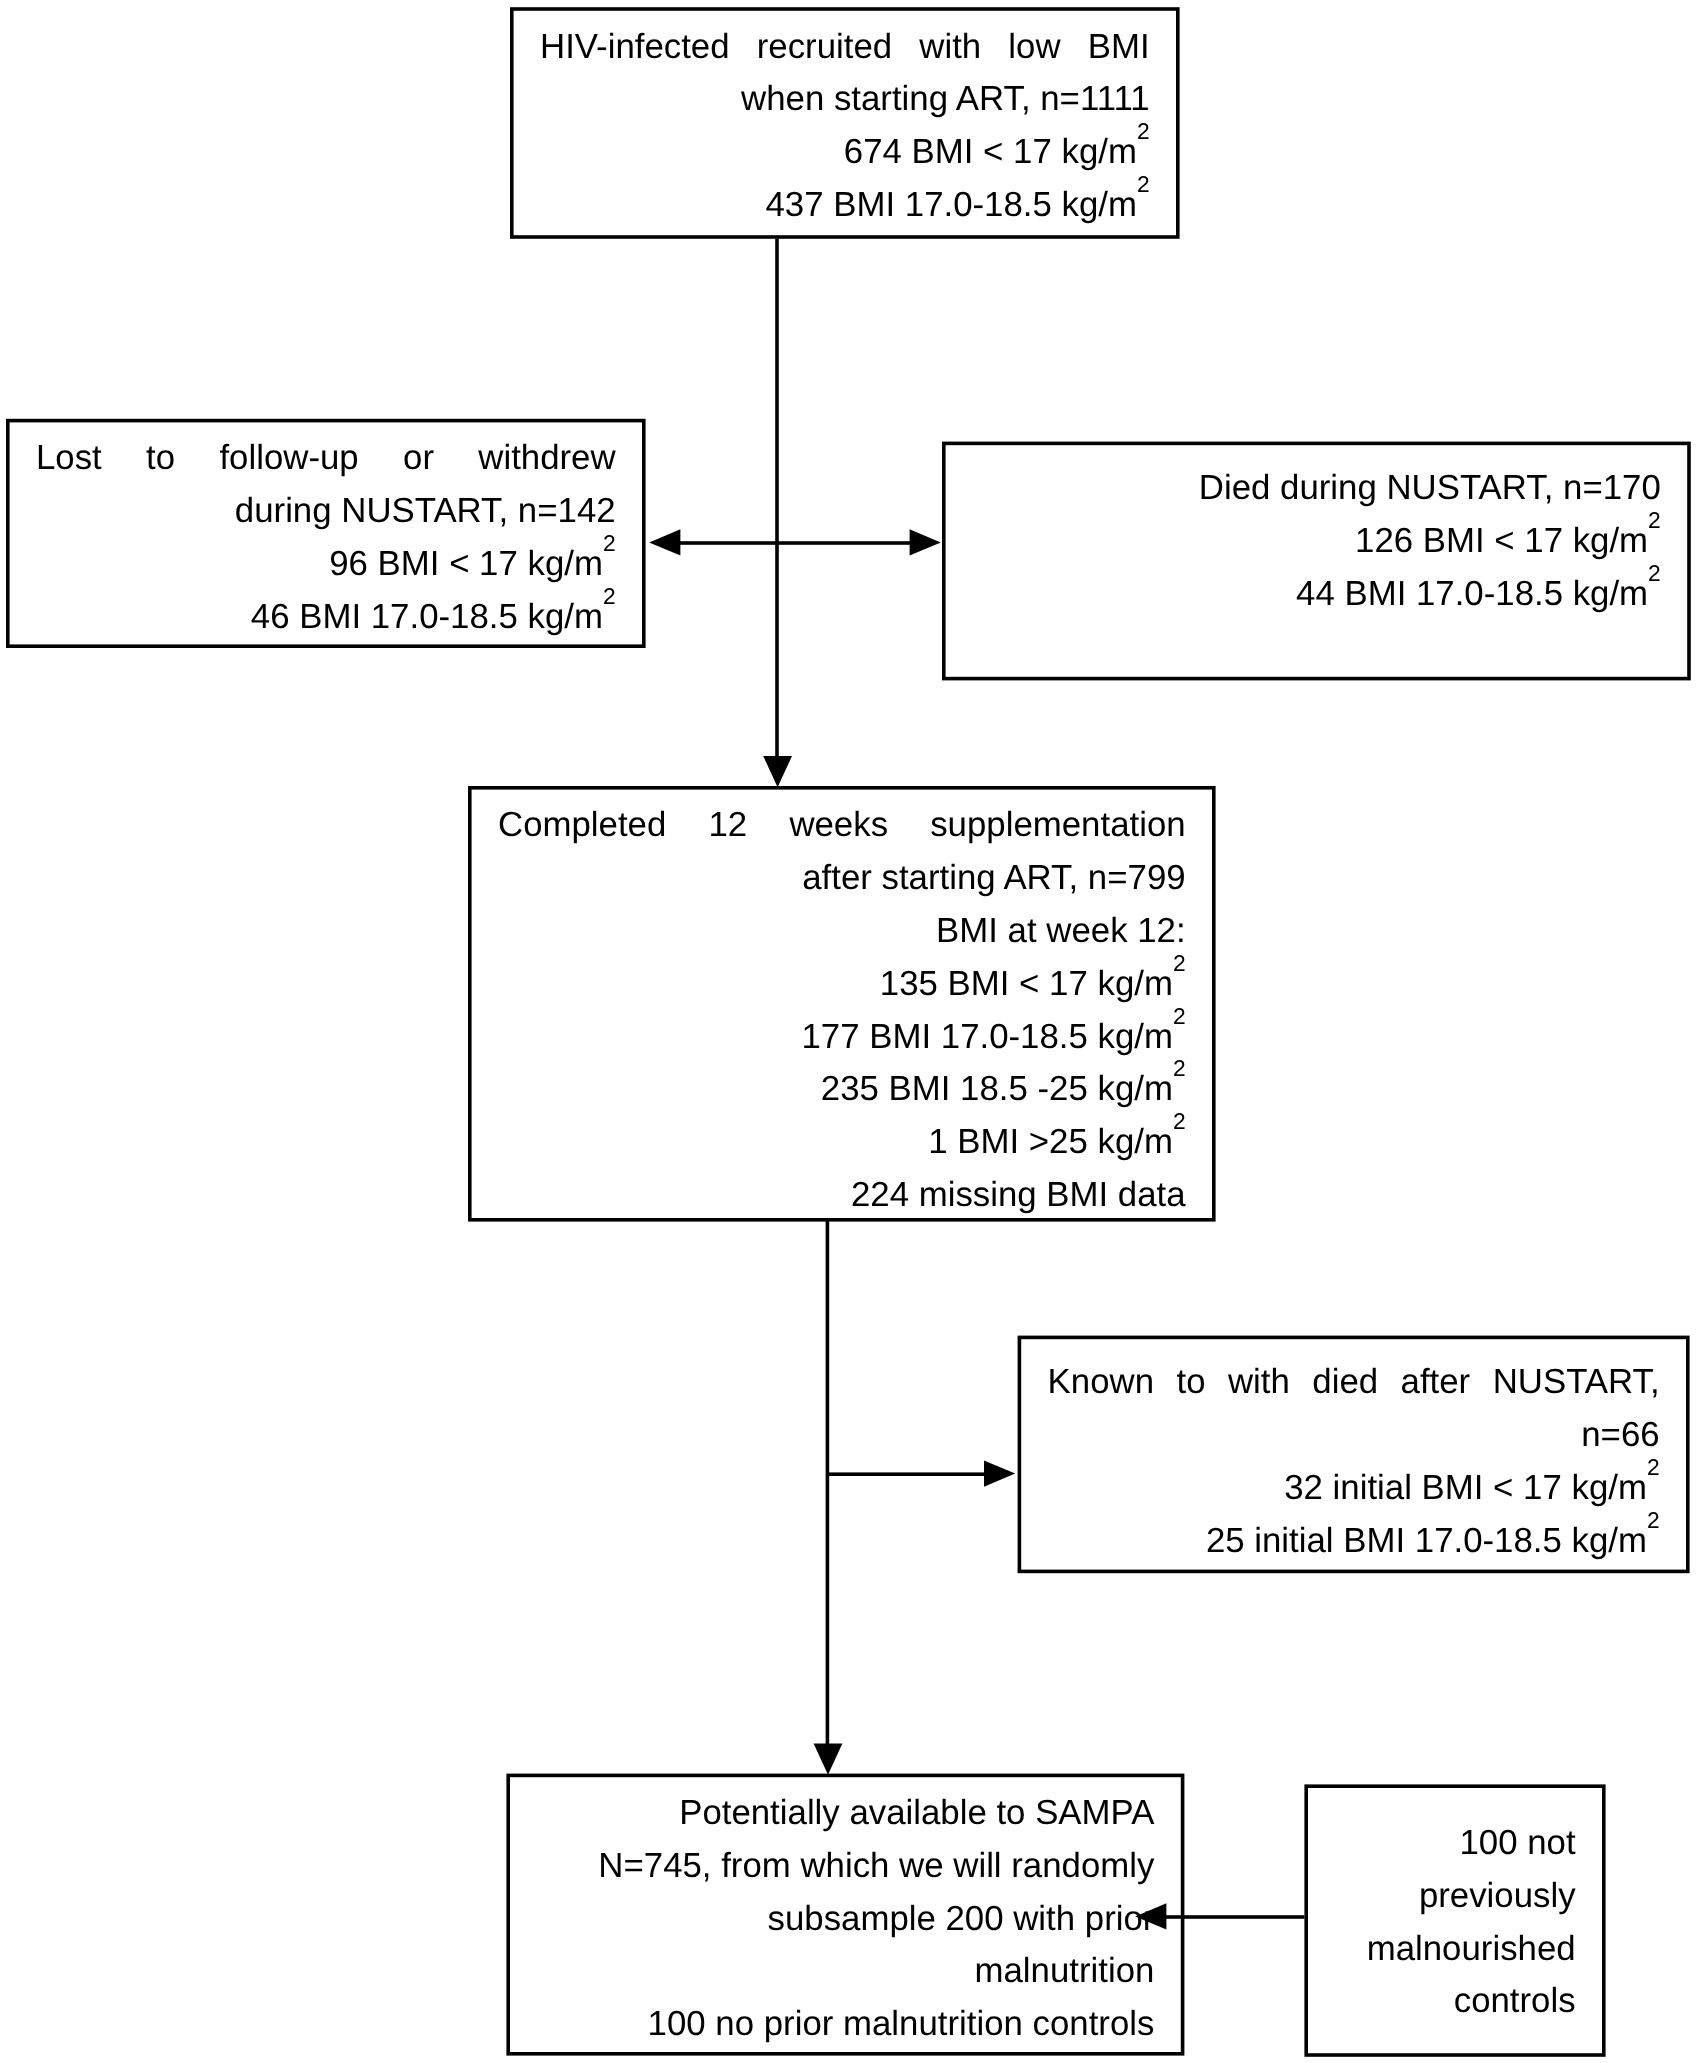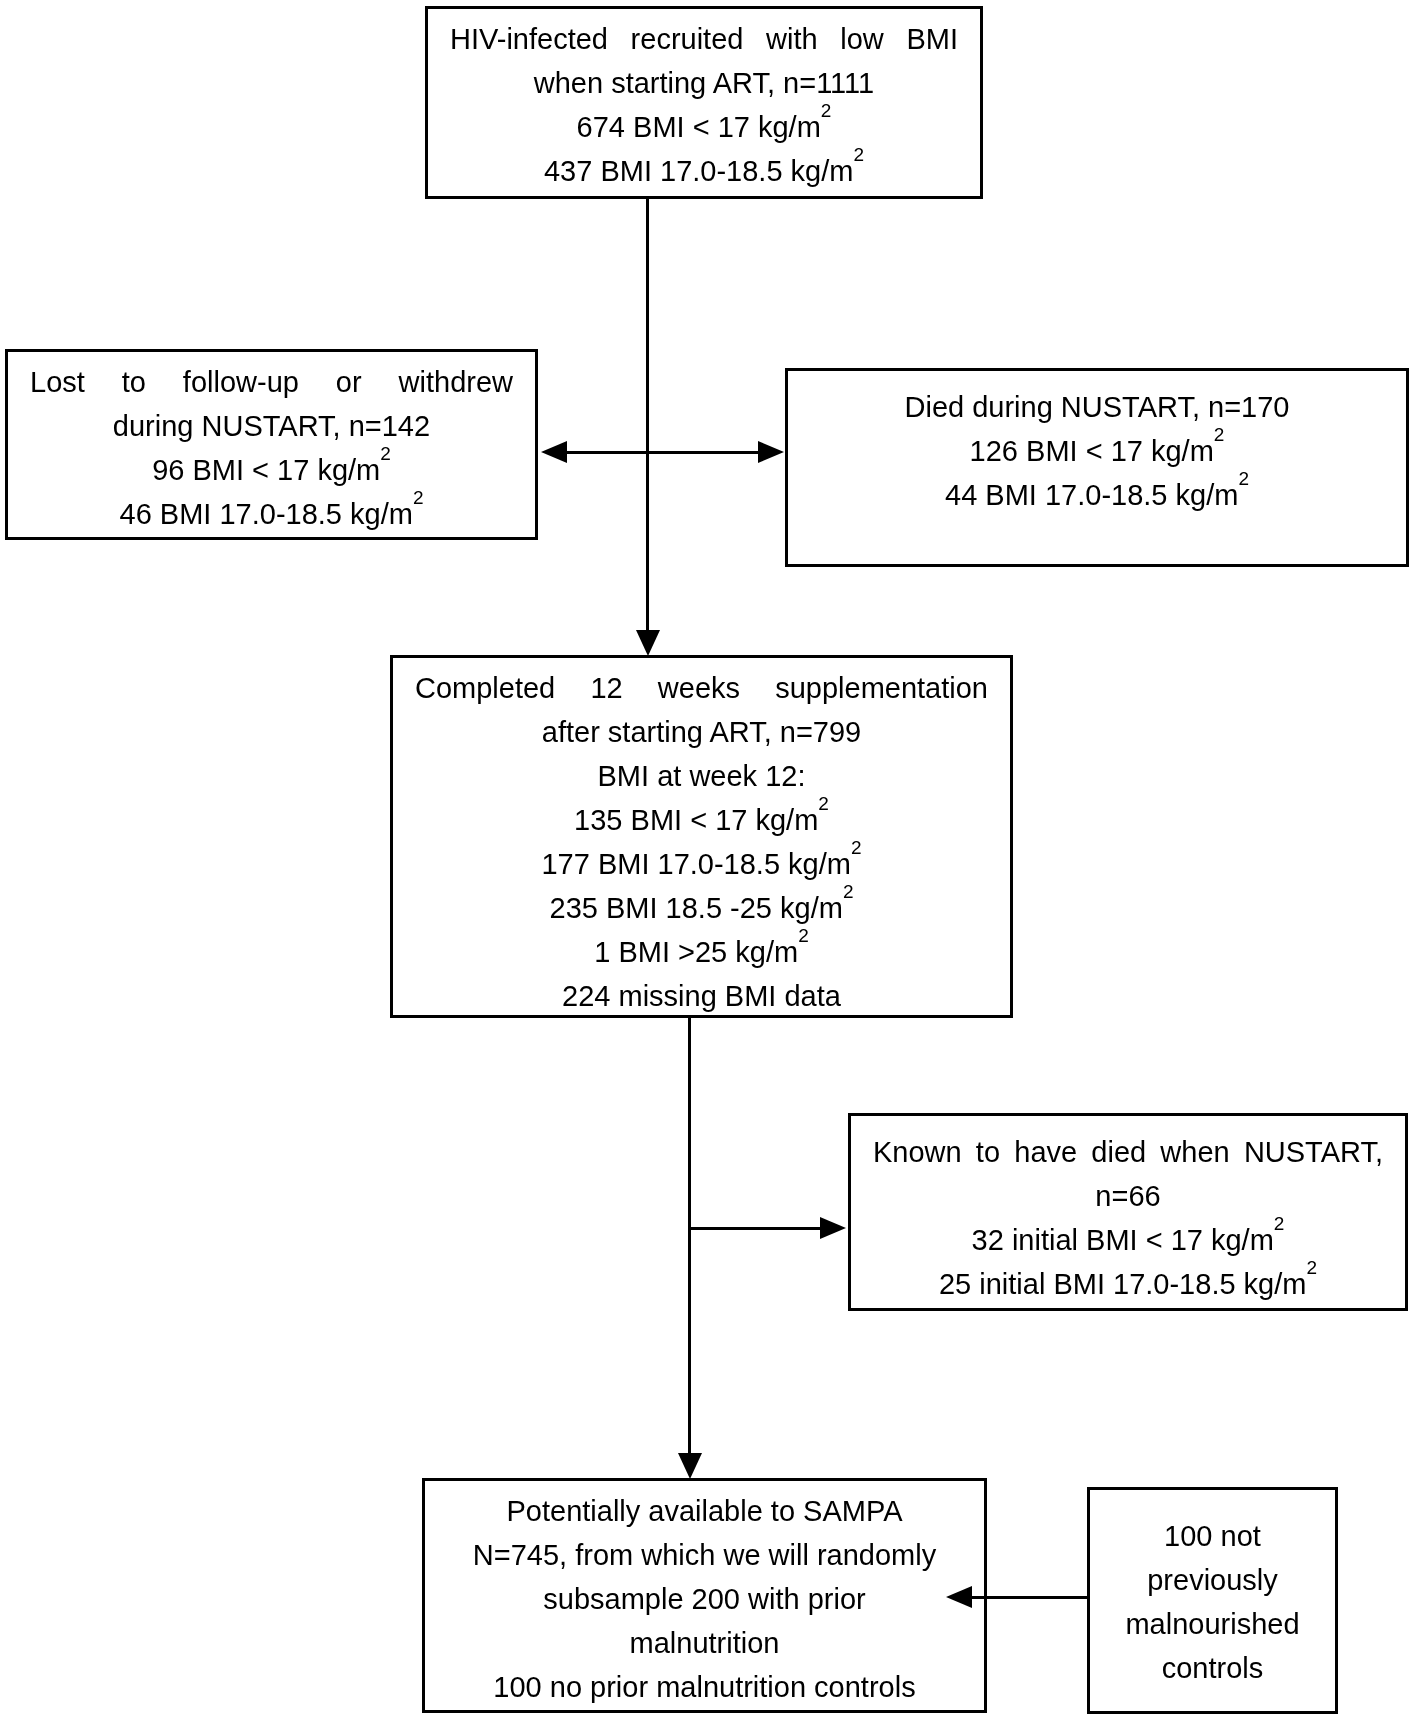--- a/index.html
+++ b/index.html
@@ -22,21 +22,21 @@
     position: absolute;
     box-sizing: border-box;
     border: 3px solid var(--border);
     background: var(--background);
     padding: 8px 22px 0 22px;
   }
   .line {
     font-size: 29px;
     line-height: 44px;
     white-space: nowrap;
-    text-align: center;
+    text-align: right;
   }
   .justify {
     white-space: normal;
     text-align: justify;
     text-align-last: justify;
   }
   .sup {
     font-size: 19px;
     line-height: 0;
     position: relative;
@@ -101,21 +101,21 @@
     <div class="line"><span>after starting ART, n=799</span><sup class="sup"></sup></div>
     <div class="line"><span>BMI at week 12:</span><sup class="sup"></sup></div>
     <div class="line"><span>135 BMI &lt; 17 kg/m</span><sup class="sup">2</sup></div>
     <div class="line"><span>177 BMI 17.0-18.5 kg/m</span><sup class="sup">2</sup></div>
     <div class="line"><span>235 BMI 18.5 -25 kg/m</span><sup class="sup">2</sup></div>
     <div class="line"><span>1 BMI &gt;25 kg/m</span><sup class="sup">2</sup></div>
     <div class="line"><span>224 missing BMI data</span><sup class="sup"></sup></div>
   </div>
 
   <div class="box" id="box-known">
-    <div class="line justify"><span>Known to have died when NUSTART,</span><sup class="sup"></sup></div>
+    <div class="line justify"><span>Known to with died after NUSTART,</span><sup class="sup"></sup></div>
     <div class="line"><span>n=66</span><sup class="sup"></sup></div>
     <div class="line"><span>32 initial BMI &lt; 17 kg/m</span><sup class="sup">2</sup></div>
     <div class="line"><span>25 initial BMI 17.0-18.5 kg/m</span><sup class="sup">2</sup></div>
   </div>
 
   <div class="box" id="box-sampa">
     <div class="line"><span>Potentially available to SAMPA</span><sup class="sup"></sup></div>
     <div class="line"><span>N=745, from which we will randomly</span><sup class="sup"></sup></div>
     <div class="line"><span>subsample 200 with prior</span><sup class="sup"></sup></div>
     <div class="line"><span>malnutrition</span><sup class="sup"></sup></div>

